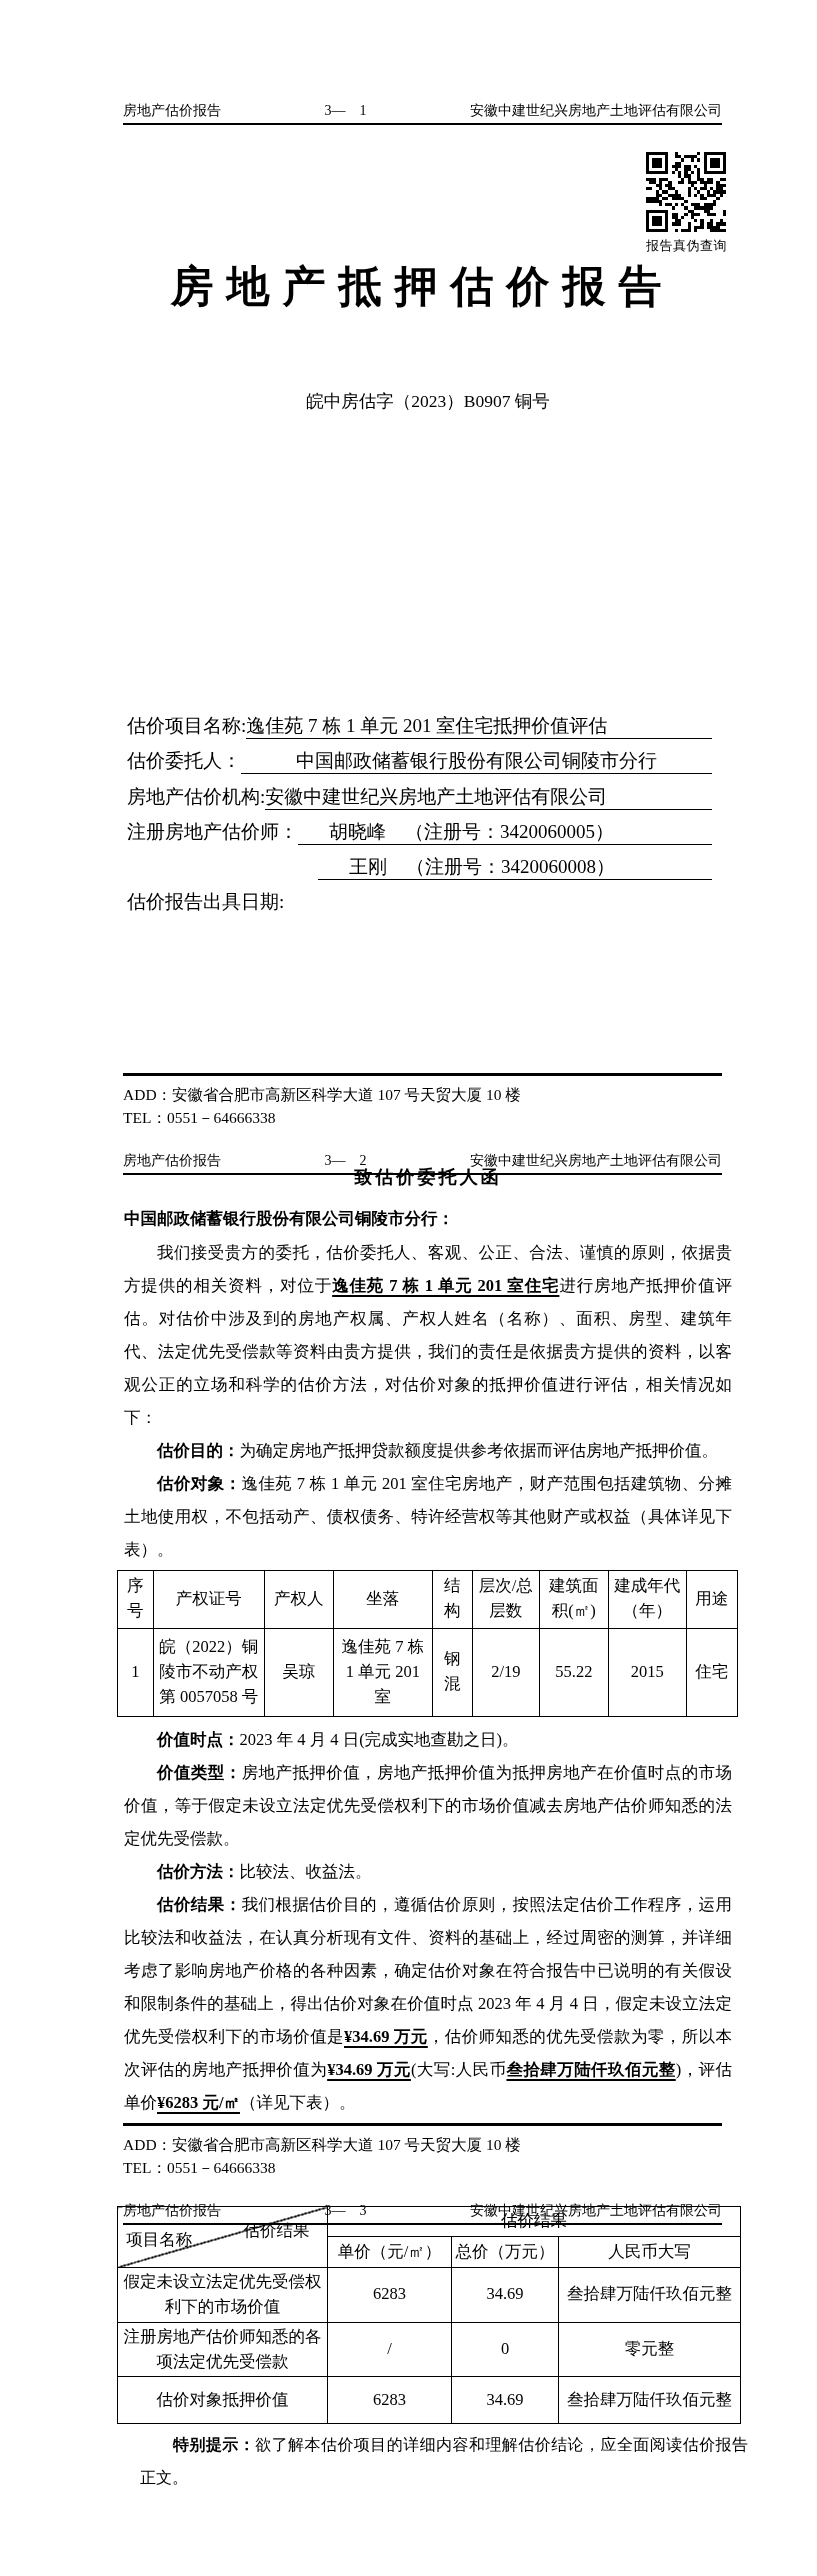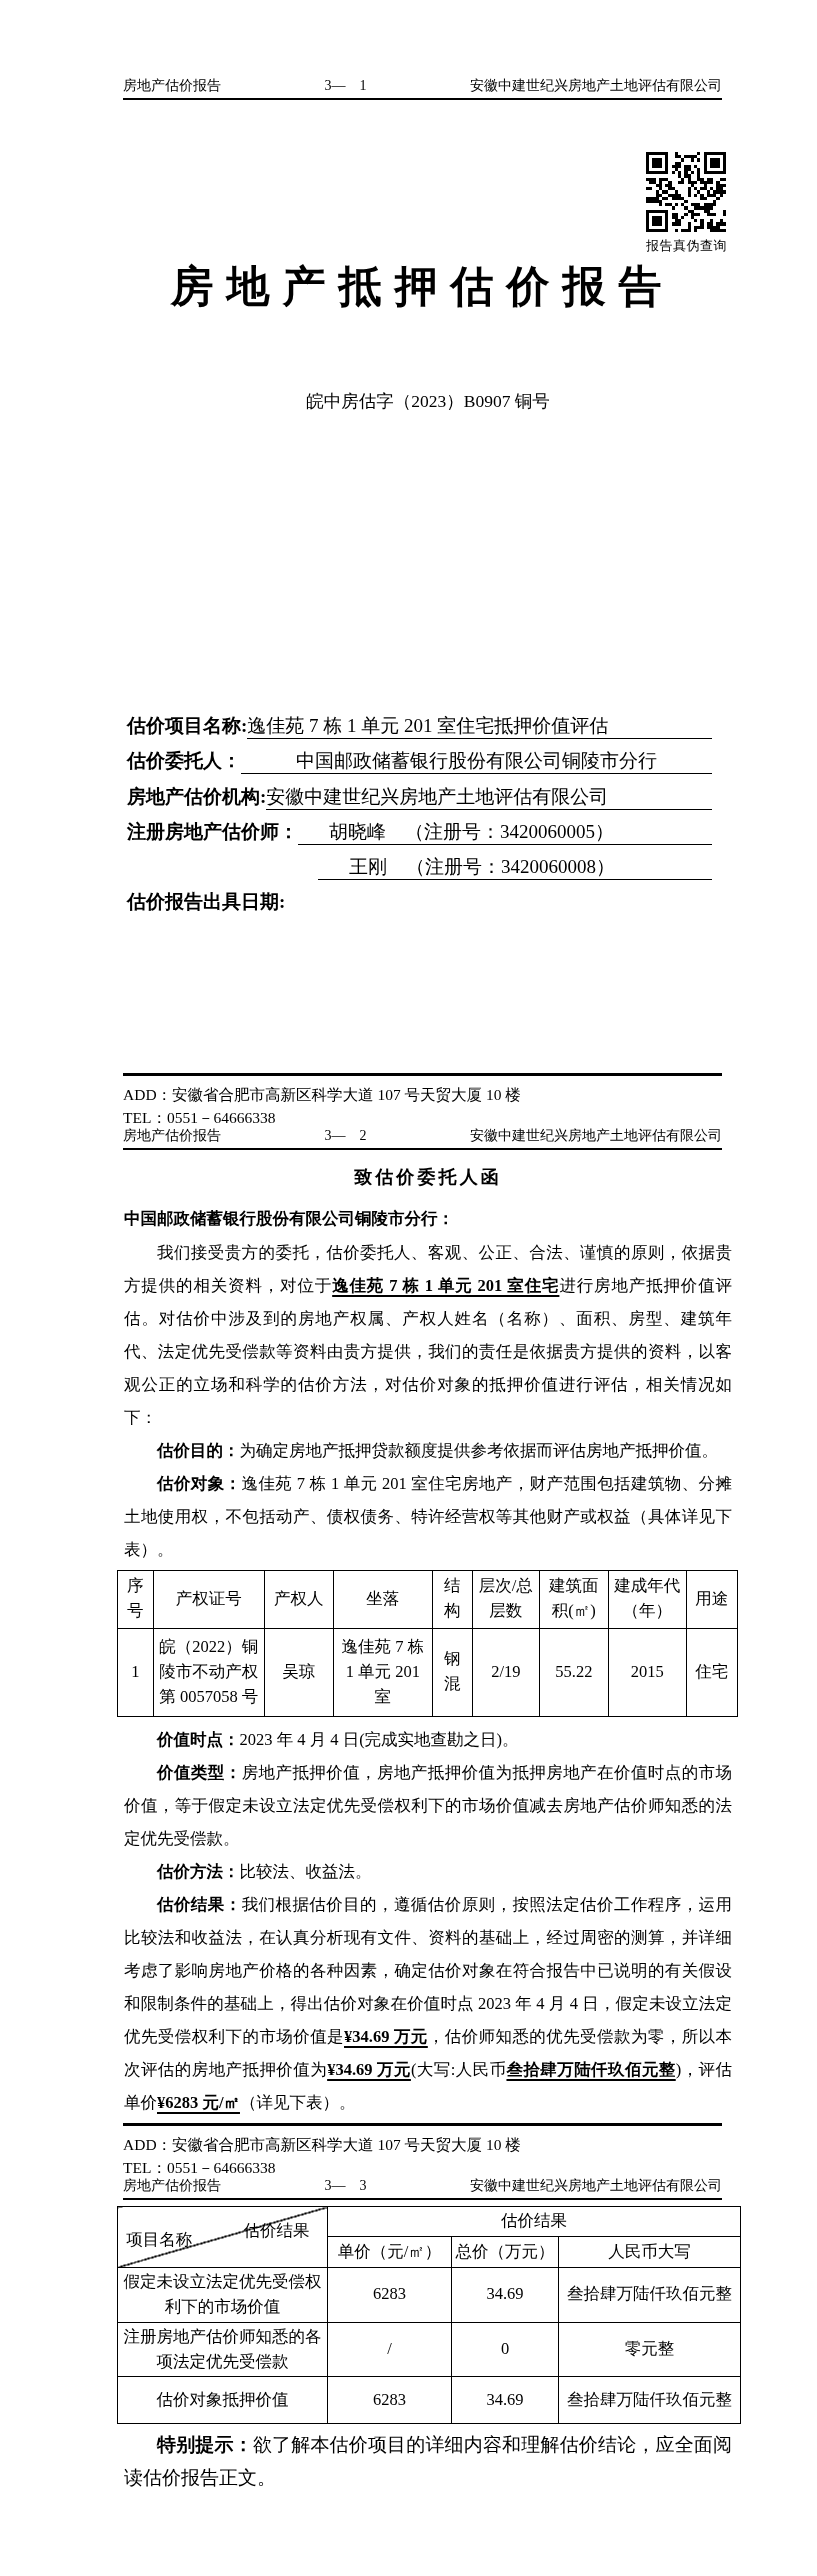--- a/index.html
+++ b/index.html
@@ -1,41 +1,41 @@
 <!DOCTYPE html>
 <html style="font-size:8.2px"><head>
 <meta charset="utf-8">
 <style>
   html,body{margin:0;padding:0;background:#fff;}
   #page{position:relative;width:818px;height:3300px;background:#ffffff;color:#000;
         font-family:"Liberation Serif","DejaVu Serif",serif;overflow:hidden;}
 
   
   .pg-head{position:absolute;left:123px;width:599px;display:flex;justify-content:space-between;
-           align-items:baseline;font-size:14px;line-height:15.5px;padding-bottom:4.1px;}
+           align-items:baseline;font-size:14px;line-height:15.5px;padding-bottom:4.1px;margin-top:25px;}
   .h-thick{border-bottom:2.6px solid #000;}
   .h-thin{border-bottom:2.1px solid #000;}
   .pg-foot{position:absolute;left:123px;width:599px;border-top:3.6px solid #000;
            padding-top:7.2px;font-size:15.5px;line-height:23px;}
   .pg-foot div{white-space:nowrap;}
 
   
   #qr-block{position:absolute;top:152px;left:646px;width:80px;text-align:right;}
   #qr-block svg{display:block;width:80px;height:80px;background:#fff;}
   #qr-caption{margin-top:5.2px;font-size:13px;letter-spacing:0.5px;white-space:nowrap;}
 
   
   #cover-title{position:absolute;top:264px;left:112px;width:608px;text-align:center;
                font-size:43px;font-weight:bold;letter-spacing:13px;text-indent:13px;line-height:1.05;white-space:nowrap;}
   #cover-docno{position:absolutes;}
   #cover-docno{position:absolute;top:350px;left:124px;width:608px;text-align:center;
                font-size:17.5px;line-height:23px;white-space:nowrap;margin-top:40px;}
   #cover-fields{position:absolute;top:713px;left:127px;width:585px;font-size:19px;}
   .frow{display:flex;line-height:25px;margin-bottom:9.3px;}
-  .frow .lbl{font-weight:bold;white-space:nowrap;}
+  .frow .lbl{font-weight:normal;white-space:nowrap;}
   .frow .val{flex:1;border-bottom:1.5px solid #000;white-space:nowrap;}
   .val-center{text-align:center;}
   .val-pad{padding-left:31px;}
   .val-pad-lg{padding-left:67px;}
 
   
   #letter{position:absolute;top:1165px;left:124px;width:608px;font-size:16.5px;}
   .ltr-title{text-align:center;font-size:18px;font-weight:bold;letter-spacing:3.1px;
              line-height:25px;margin:0 0 15.5px 0;}
   .salut{font-weight:bold;line-height:26px;margin:0 0 4.1px 0;font-size:16.5px;}
@@ -47,21 +47,21 @@
   table.doc{border-collapse:collapse;table-layout:fixed;font-size:16.5px;}
   table.doc th,table.doc td{border:1px solid #000;text-align:center;vertical-align:middle;
            font-weight:normal;padding:2.1px 3.1px;line-height:1.5;word-break:break-all;}
   #t1{width:620px;margin:4.1px 0 6.2px -7.2px;}
   #t2{position:absolute;top:2206px;left:117px;width:622px;}
   .corner{position:relative;padding:0;
       background:linear-gradient(to bottom right,transparent calc(50% - 1px),#000 calc(50% - 1px),#000 calc(50% + 0.5px),transparent calc(50% + 0.5px));}
   .corner .c-top{position:absolute;top:12.4px;right:17.5px;}
   .corner .c-bot{position:absolute;bottom:14.4px;left:8.2px;}
 
-  #notice{position:absolute;top:2428px;left:124px;width:608px;font-size:19px;}
+  #notice{position:absolute;top:2428px;left:140px;width:608px;font-size:16px;}
 </style>
 </head>
 <body>
 
 <div id="page">
 
   <div class="pg-head h-thick" style="top:78px;">
     <span>房地产估价报告</span>
     <span>3—　1</span>
     <span>安徽中建世纪兴房地产土地评估有限公司</span>

